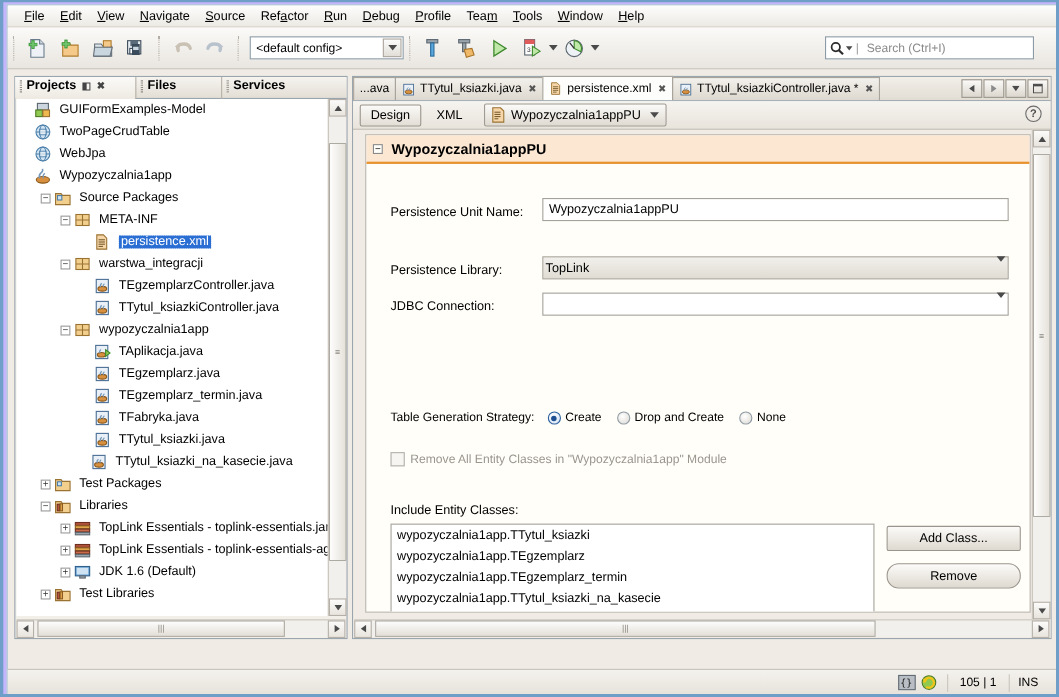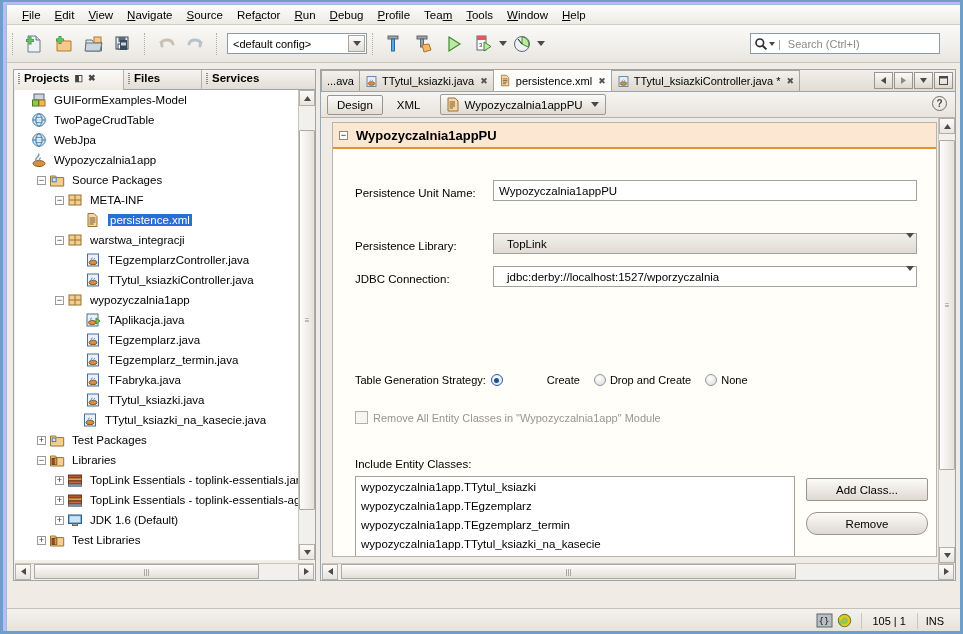--- a/index.html
+++ b/index.html
@@ -337,21 +337,21 @@
     border: 1px solid #a6a29a;
     display: flex; align-items: center;
     padding-left: 5px;
     font-size: 11.5px;
   }
   .combo-field {
     position: absolute;
     height: 21px;
     border: 1px solid #a6a29a;
     display: flex; align-items: center;
-    padding-left: 13px;
+    padding-left: 2px;
     font-size: 11.5px;
   }
   .combo-field.gray { background: linear-gradient(#f2f0ec,#e0dcd3); }
   .combo-field.white { background: #fff; }
   .combo-field .cbtn {
     position: absolute; right: 2px; top: 4px;
   }
   .radio-outer {
     width: 12px; height: 12px;
     border-radius: 50%;
@@ -997,27 +997,26 @@
           </div>
 
           <div class="field-label" style="left:22px;top:117px;">Persistence Library:</div>
           <div class="combo-field gray" style="left:160px;top:110px;width:424px;">
             <span>TopLink</span>
             <span class="cbtn"><i class="caret-down"></i></span>
           </div>
 
           <div class="field-label" style="left:22px;top:150px;">JDBC Connection:</div>
           <div class="combo-field white" style="left:160px;top:143px;width:424px;">
-            <span>jdbc:derby://localhost:1527/wporzyczalnia</span>
             <span class="cbtn"><i class="caret-down"></i></span>
           </div>
 
           <div style="position:absolute;left:22px;top:251px;display:flex;align-items:center;">
             <span>Table Generation Strategy:</span>
-            <span style="display:flex;align-items:center;margin-left:5px;gap:40px;">
+            <span style="display:flex;align-items:center;margin-left:12px;">
               <span class="radio-outer checked">
                     <i class="radio-dot"></i>
                   </span>
               <span>Create</span>
             </span>
             <span style="display:flex;align-items:center;margin-left:14px;">
               <span class="radio-outer"></span>
               <span>Drop and Create</span>
             </span>
             <span style="display:flex;align-items:center;margin-left:14px;">

